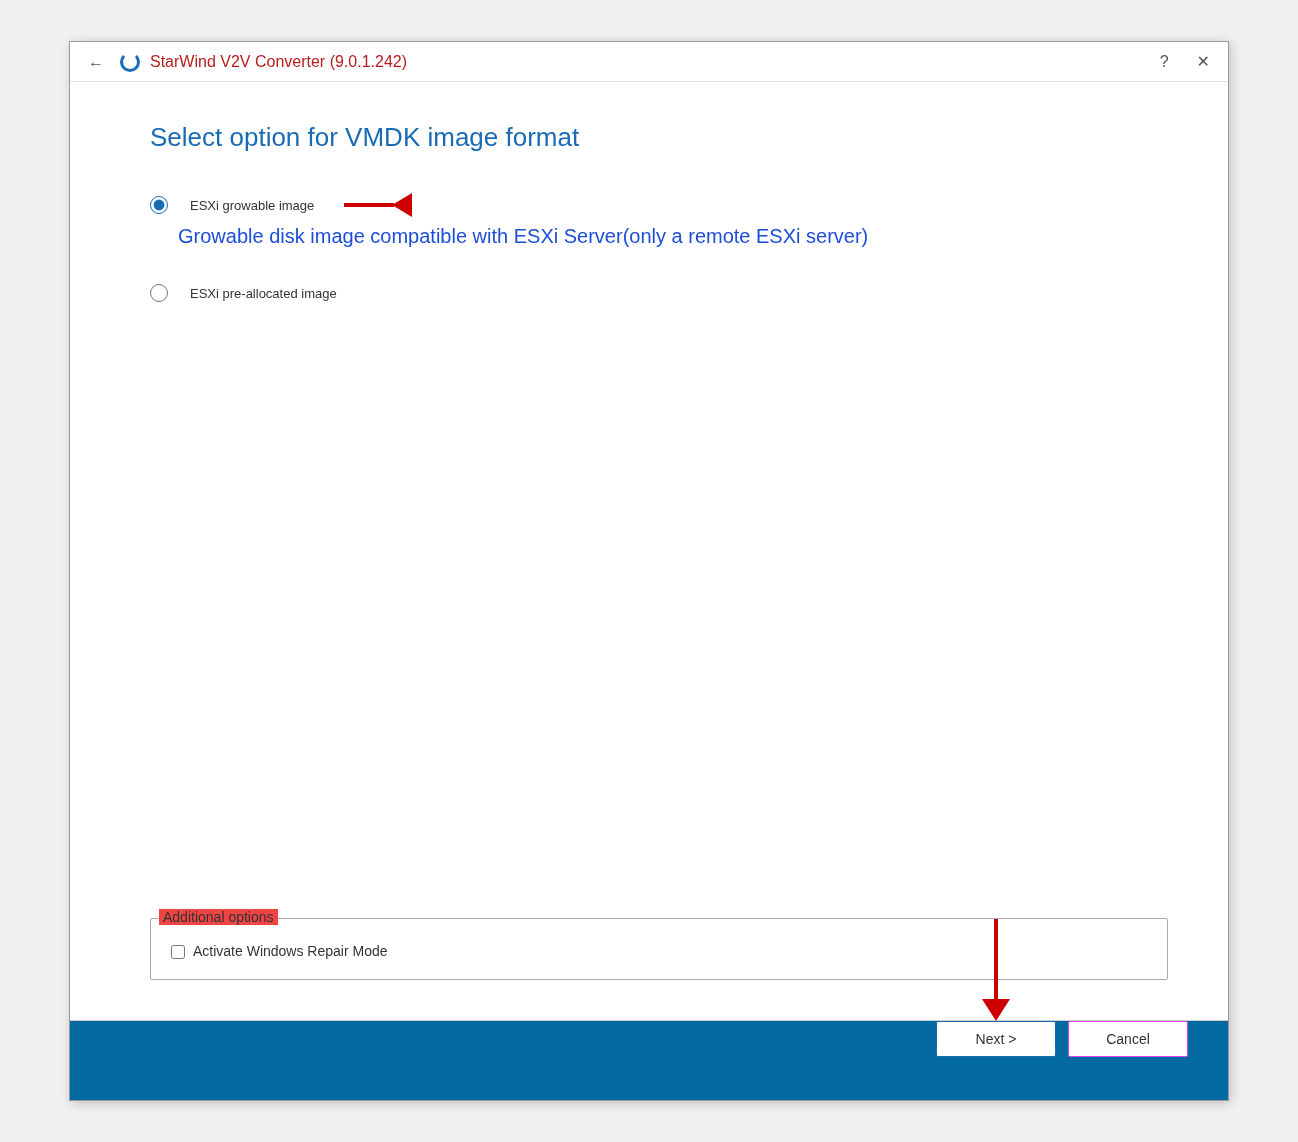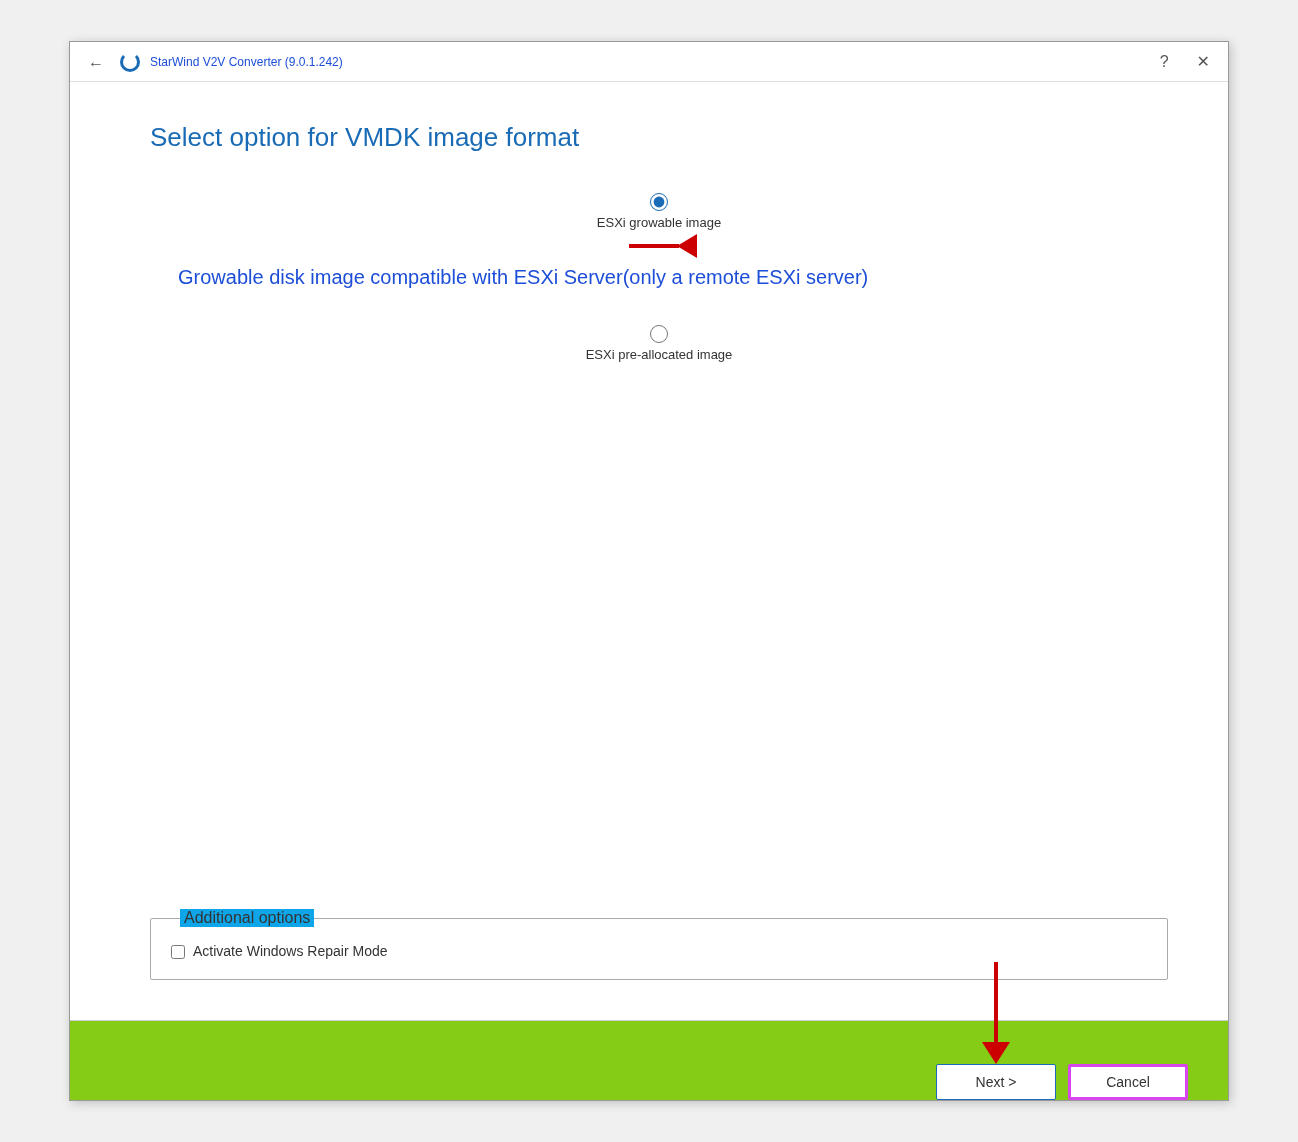--- a/index.html
+++ b/index.html
@@ -44,22 +44,22 @@
       gap: 10px;
     }
 
     .back-arrow {
       font-size: 16px;
       color: #666;
       cursor: pointer;
     }
 
     .title-bar-title {
-      font-size: 12px;
-      color: #1d4ed8;
+      font-size: 16px;
+      color: #b91c1c;
       text-align: center;
     }
 
     .title-bar-controls {
       display: flex;
       align-items: center;
       gap: 16px;
     }
 
     .title-bar-btn {
@@ -90,23 +90,22 @@
       flex: 1;
     }
 
     .radio-option {
       margin-bottom: 36px;
     }
 
     .radio-label-row {
       display: flex;
       align-items: center;
-      gap: 4px;
+      gap: 22px;
       margin-bottom: 8px;
-      flex-direction: column;
     }
 
     .radio-input {
       width: 18px;
       height: 18px;
       cursor: pointer;
       accent-color: #1a6bb5;
     }
 
     .radio-label {
@@ -142,27 +141,27 @@
 
     .additional-options-box {
       border: 1px solid #aaa;
       border-radius: 2px;
       padding: 14px 20px 20px 20px;
       margin-bottom: 20px;
       position: relative;
     }
 
     .additional-options-legend {
-      font-size: 16px;
-      color: #333;
-      background: #0ea5e9;
+      font-size: 14px;
+      color: #333;
+      background: #ef4444;
       padding: 0 4px;
       position: absolute;
       top: -10px;
-      left: 29px;
+      left: 8px;
     }
 
     .checkbox-row {
       display: flex;
       align-items: flex-end;
       gap: 8px;
       margin-top: 10px;
     }
 
     .checkbox-input {
@@ -171,24 +170,24 @@
       cursor: pointer;
     }
 
     .checkbox-label {
       font-size: 14px;
       color: #333;
     }
 
     .footer {
       height: 80px;
-      background: #84cc16;
+      background: #0369a1;
       border-top: 1px solid #ccc;
       display: flex;
-      align-items: flex-end;
+      align-items: flex-start;
       justify-content: flex-end;
       padding: 0 40px;
       gap: 12px;
     }
 
     .btn {
       min-width: 120px;
       height: 36px;
       font-size: 14px;
       cursor: pointer;
@@ -198,21 +197,21 @@
 
     .btn-next {
       background: #ffffff;
       color: #333;
       border: 1.5px solid #1a6bb5;
     }
 
     .btn-cancel {
       background: #ffffff;
       color: #333;
-      border: 3px solid #d946ef;
+      border: 1px solid #d946ef;
     }
 
     
     .arrow-down-container {
       position: relative;
     }
 
     .red-arrow-down {
       position: absolute;
       bottom: 100%;

